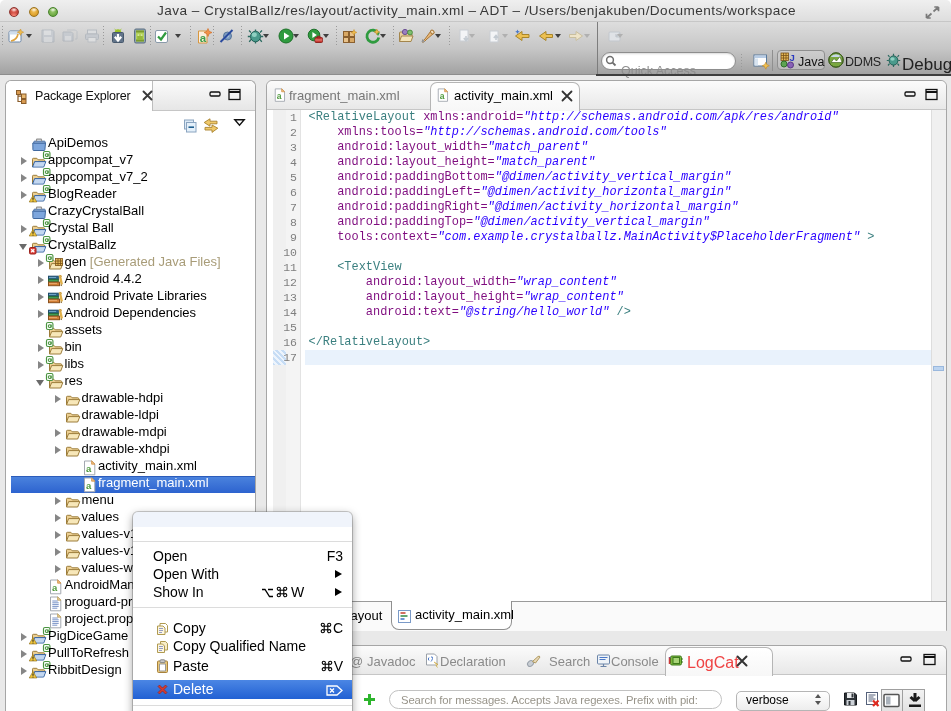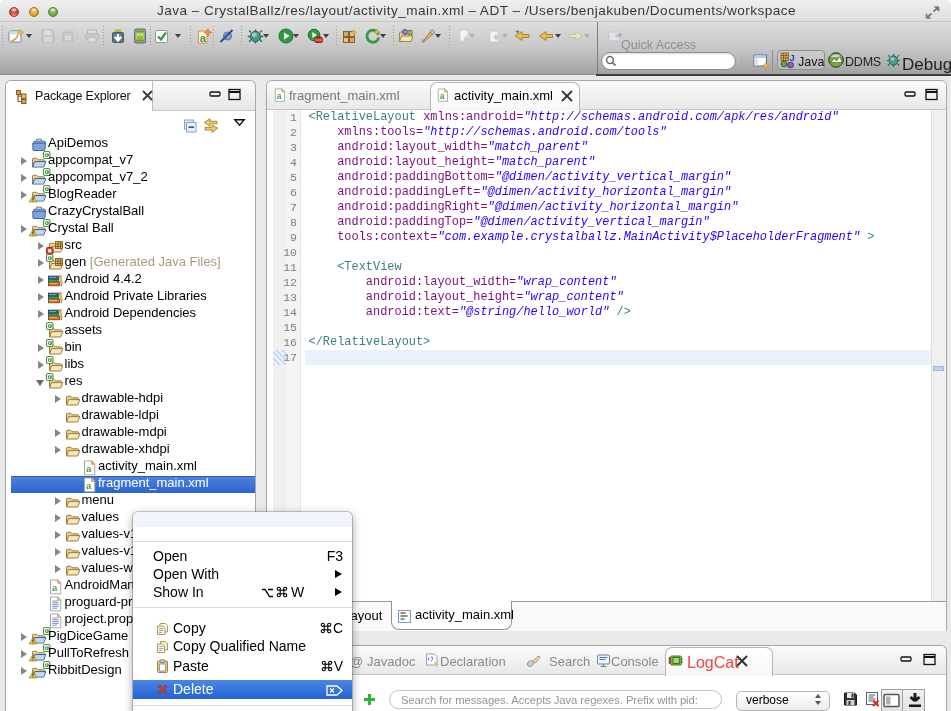--- a/index.html
+++ b/index.html
@@ -183,21 +183,21 @@
     <div class="dd" style="left:555px"></div>
     <div class="dd g" style="left:584px"></div>
     <div class="dd g" style="left:617px"></div>
 
  <div class="abs" style="left:597px;top:22px;width:1px;height:53px;background:#7d7d7d"></div>
  <div class="abs" style="left:601px;top:52px;width:135px;height:18px;background:#fff;border:1px solid #8d8d8d;border-radius:10px;box-shadow:inset 0 1px 2px rgba(0,0,0,0.15)"></div>
  <svg class="ic" style="left:605px;top:55px" width="12" height="12">
       <circle cx="5" cy="5" r="3.4" fill="none" stroke="#6e6e6e" stroke-width="1.5"></circle>
       <path d="M7.6 7.6 L10.5 10.5" stroke="#6e6e6e" stroke-width="1.8"></path>
     </svg>
- <div class="abs" style="left:621px;top:38px;font-size:12.5px;color:#8e8e8e">Quick Access</div>
+ <div class="abs" style="left:621px;top:64px;font-size:12.5px;color:#8e8e8e">Quick Access</div>
  <div class="sep" style="left:741px;top:54px;height:16px"></div>
     <svg class="ic" style="left:753px;top:53px" width="17" height="17">
       <rect x="1" y="2" width="12.5" height="11" fill="#fdfdfd" stroke="#5a7a9c"></rect>
       <rect x="1.5" y="2.5" width="11.5" height="2.5" fill="#b8cce4"></rect>
       <rect x="1.5" y="5.5" width="3.5" height="7" fill="#d8e4f0"></rect>
       <path d="M12.8 9.2 l1.1 2.4 2.4 1.1 -2.4 1.1 -1.1 2.4 -1.1-2.4 -2.4-1.1 2.4-1.1z" fill="#f0c050" stroke="#c58a2a" stroke-width="0.6"></path>
     </svg>
  <div class="abs" style="left:772px;top:50px;width:1px;height:21px;background:#8f8f8f"></div>
  <div class="abs" style="left:777px;top:50px;width:48px;height:20px;background:linear-gradient(#cdcdcd,#bcbcbc);border:1px solid #8f8f8f;border-radius:4px"></div>
  <svg class="ic" style="left:780px;top:52px" width="17" height="17">
@@ -368,31 +368,31 @@
         </svg>
         <svg class="ic" style="left:36.5px;top:-2px" width="8" height="8">
           <use href="#bgr" transform="scale(0.95)"></use>
         </svg>
         <svg class="ic" style="left:23px;top:8px" width="8" height="8">
           <use href="#bw"></use>
         </svg>
         <span class="lbl" style="left:42px">Crystal Ball</span>
       </div>
   <div class="r">
-        <i class="ar" style="left:31.5px"></i>
-        <svg class="ic" style="left:42px;top:0.5px" width="16" height="16">
-          <use href="#fo"></use>
-        </svg>
-        <svg class="ic" style="left:49px;top:2.5px" width="8" height="8">
-          <use href="#pkg"></use>
-        </svg>
-        <svg class="ic" style="left:40px;top:8.5px" width="7" height="7">
+        <i class="ar x" style="left:13px"></i>
+        <svg class="ic" style="left:25px;top:0.5px" width="16" height="16">
+          <use href="#fp"></use>
+        </svg>
+        <svg class="ic" style="left:36.5px;top:-2px" width="8" height="8">
+          <use href="#bgr" transform="scale(0.95)"></use>
+        </svg>
+        <svg class="ic" style="left:23px;top:8.5px" width="7" height="7">
           <use href="#be"></use>
         </svg>
-        <span class="lbl" style="left:58.5px">src</span>
+        <span class="lbl" style="left:42px">CrystalBallz</span>
       </div>
   <div class="r">
         <i class="ar" style="left:31.5px"></i>
         <svg class="ic" style="left:42px;top:0.5px" width="16" height="16">
           <use href="#fo"></use>
         </svg>
         <svg class="ic" style="left:49px;top:2.5px" width="8" height="8">
           <use href="#pkg"></use>
         </svg>
         <svg class="ic" style="left:40px;top:-1.5px" width="8" height="8">

